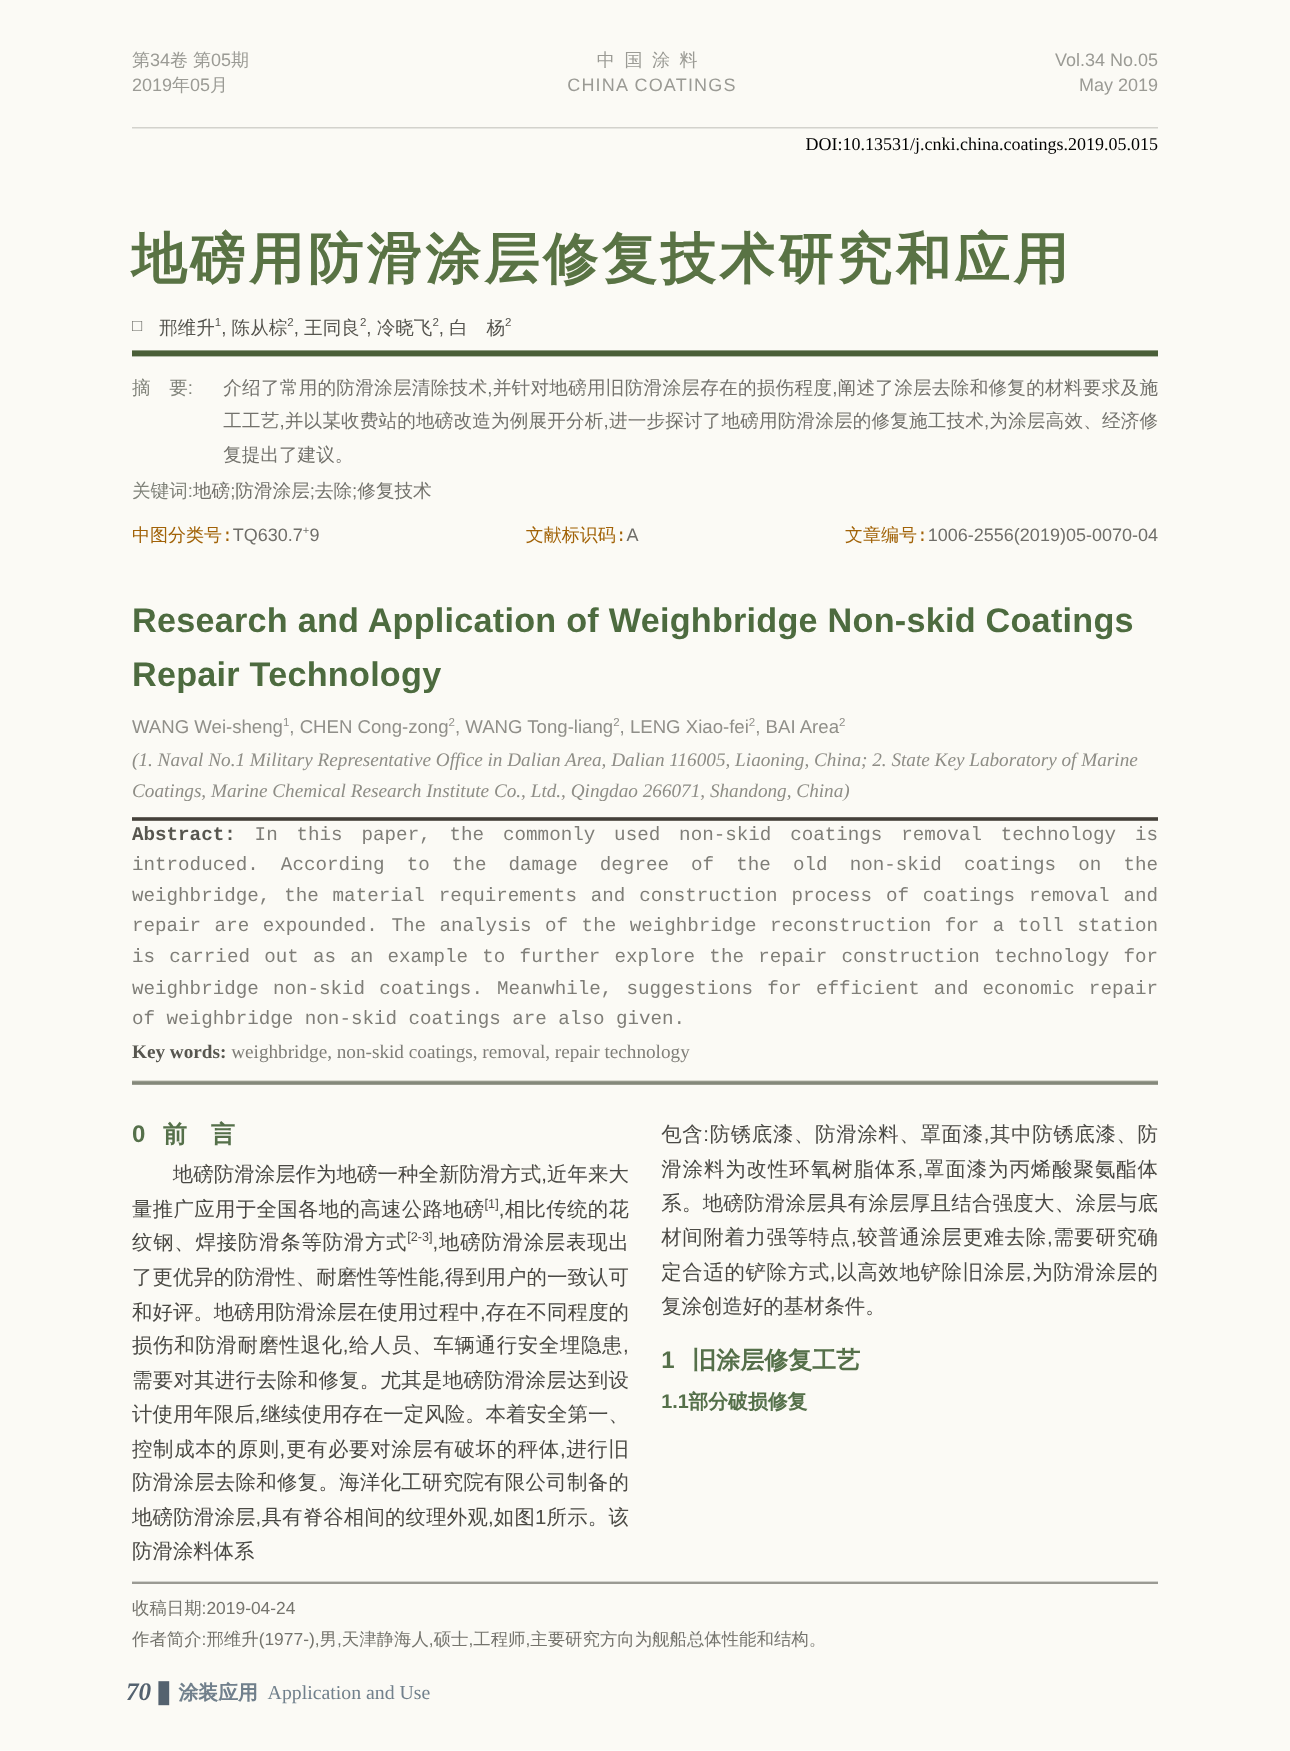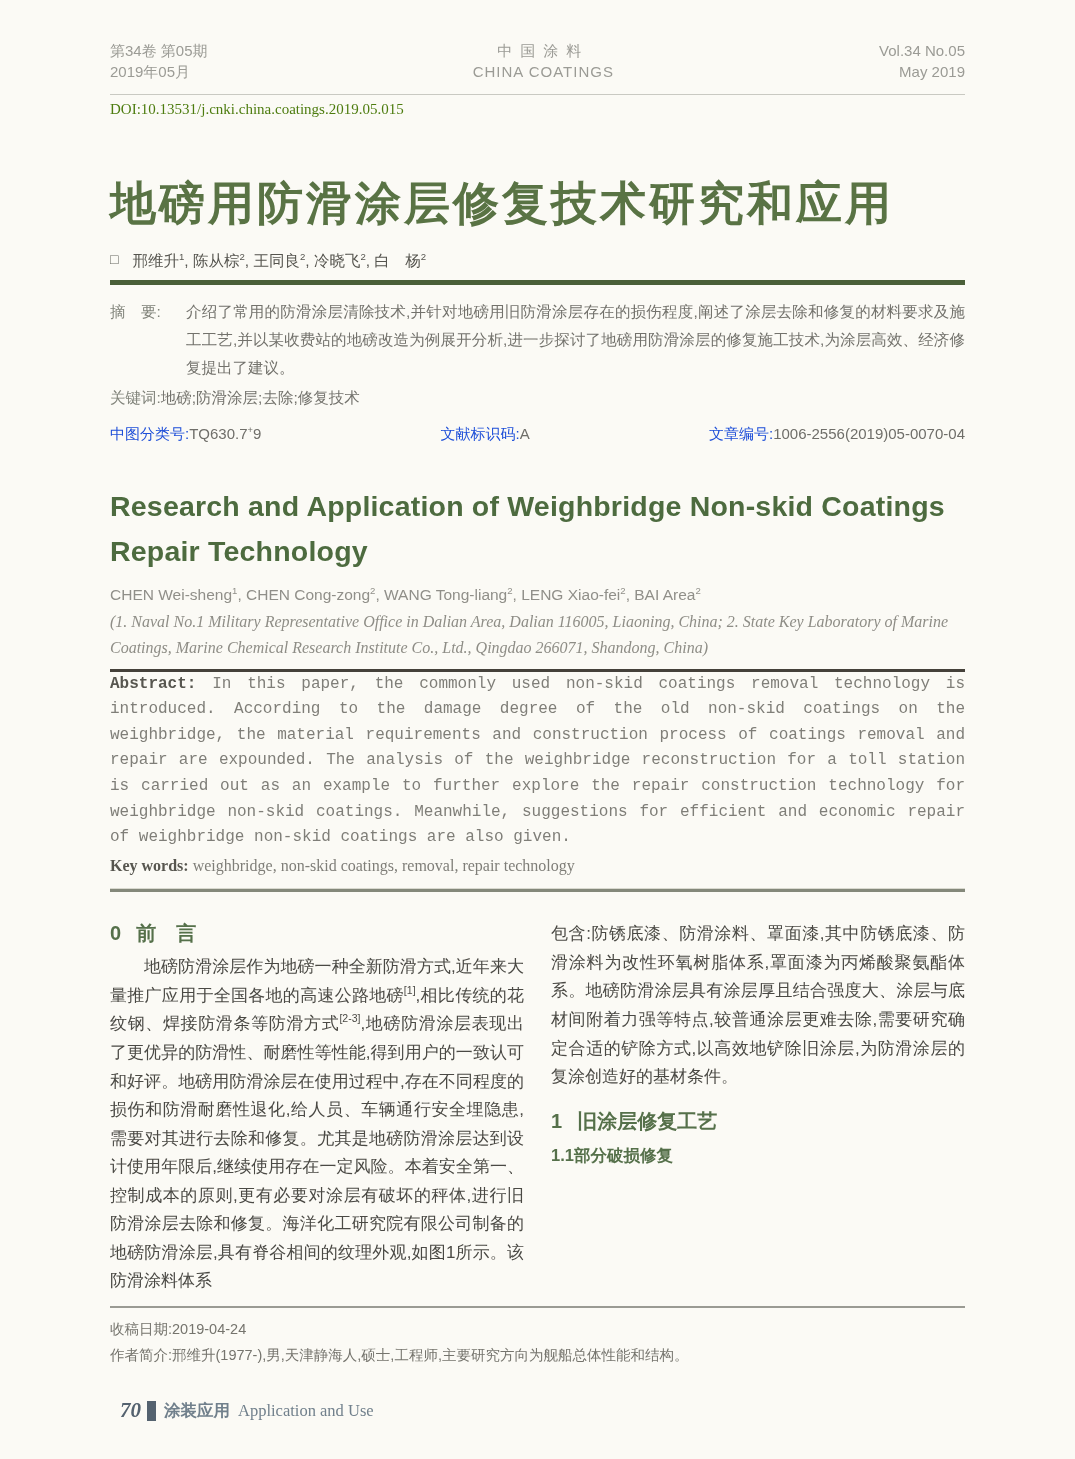--- a/index.html
+++ b/index.html
@@ -5,47 +5,47 @@
   html,body{margin:0;padding:0;}
   body{font-family:"Liberation Sans",sans-serif;}
   .page{
     width:1075px;height:1459px;position:relative;overflow:hidden;
     background:#fbfaf5;box-sizing:border-box;
     padding:40px 110px 0 110px;
   }
   
   .masthead{display:flex;justify-content:space-between;align-items:flex-start;
     color:#9b9b95;font-size:15px;line-height:1.4;
-    border-bottom:1px solid #c9c9c2;padding-bottom:12px;}
+    border-bottom:1px solid #c9c9c2;padding-bottom:24px;}
   .masthead .left{text-align:left;}
   .masthead .center{text-align:center;}
   .masthead .right{text-align:right;}
   .journal-cn{letter-spacing:8px;}
   .journal-en{letter-spacing:1px;}
-  .doi-line{margin-top:6px;color:#4d7c0f;font-size:15px;font-family:"Liberation Serif",serif;}
+  .doi-line{margin-top:6px;color:#000000;font-size:15px;font-family:"Liberation Serif",serif;text-align:right;}
   
   .cn-title{margin-top:58px;font-size:46px;font-weight:800;color:#597344;
     letter-spacing:3px;line-height:1.2;white-space:nowrap;}
   .authors-cn{margin-top:20px;display:flex;align-items:flex-start;
     font-size:15.5px;color:#55544e;}
   .author-marker{color:#6a6a64;margin-right:14px;font-size:14px;}
   .sup{font-size:0.62em;vertical-align:super;line-height:0;}
   .affil-cn{margin-left:28px;margin-top:7px;font-size:16px;font-weight:600;
     color:#47463f;line-height:1.62;text-align:justify;}
   .rule-thick{margin-top:8px;height:5px;background:#4a5f38;}
   
   .cn-abs{margin-top:13px;display:flex;font-size:15.5px;}
   .cn-abs .lab{color:#80837a;white-space:pre;flex:0 0 76px;line-height:1.8;}
   .cn-abs .txt{flex:1;color:#73726c;line-height:1.8;text-align:justify;}
   .kw-row{margin-top:2px;display:flex;font-size:15.5px;line-height:1.8;}
   .kw-row .lab{color:#80837a;white-space:pre;}
   .kw-row .txt{color:#73726c;}
   .meta-row{margin-top:13px;display:flex;justify-content:space-between;
     font-size:15px;color:#6f6e69;}
-  .meta-row .lab{color:#1d4ed8;}
+  .meta-row .lab{color:#a16207;font-family:Liberation Mono, monospace;}
   
   .en-title{margin-top:40px;font-size:28.5px;font-weight:800;color:#4d6b3f;
     line-height:1.58;letter-spacing:0.2px;}
   .authors-en{margin-top:12px;font-size:15.5px;color:#908f89;}
   .affil-en{margin-top:5px;font-family:"Liberation Serif",serif;font-style:italic;
     font-size:16px;color:#8e8d86;line-height:1.62;}
   .rule-dark{margin-top:8px;height:3px;background:#45413a;}
   .en-abs{font-family:Liberation Mono, monospace;font-size:16px;
     color:#7f7e78;line-height:1.6;text-align:justify;}
   .en-abs b{color:#57564f;}
@@ -59,21 +59,21 @@
     align-items:baseline;margin-bottom:6px;}
   .sec-h2{display:flex;font-size:16.5px;font-weight:700;color:#55704a;
     align-items:baseline;margin:10px 0 6px 0;}
   .para{font-size:17px;line-height:1.68;color:#4a4944;text-align:justify;}
   .indent{text-indent:2em;}
   .sec-h1.mt{margin-top:16px;}
   
   .footnote{margin-top:10px;border-top:2px solid #9a9a93;padding-top:8px;
     font-size:14.5px;color:#75746d;line-height:1.8;}
   
-  .footer{position:absolute;left:120px;bottom:36px;display:flex;align-items:center;justify-content:space-between;}
+  .footer{position:absolute;left:105px;bottom:36px;display:flex;align-items:center;justify-content:space-between;}
   .footer .pg{font-family:"Liberation Serif",serif;font-style:italic;font-weight:700;
     font-size:21px;color:#54626f;}
   .footer .bar{width:9px;height:20px;background:#54626f;margin:0 8px 0 6px;}
   .footer .sec-cn{font-weight:700;font-size:16.5px;color:#71808c;margin-right:8px;}
   .footer .sec-en{font-family:"Liberation Serif",serif;font-size:16.5px;color:#71808c;}
 </style>
 </head>
 <body>
 
 <div class="page">
@@ -118,21 +118,21 @@
     <span class="txt">地磅;防滑涂层;去除;修复技术</span>
   </div>
   <div class="meta-row">
     <span><span class="lab">中图分类号:</span><span>TQ630.7</span><span class="sup">+</span><span>9</span></span>
     <span><span class="lab">文献标识码:</span><span>A</span></span>
     <span><span class="lab">文章编号:</span><span>1006-2556(2019)05-0070-04</span></span>
   </div>
 
   <div class="en-title">Research and Application of Weighbridge Non-skid Coatings Repair Technology</div>
   <div class="authors-en">
-    <span><span>CHEN Wei-sheng</span><span class="sup">1</span><span>, </span></span>
+    <span><span>WANG Wei-sheng</span><span class="sup">1</span><span>, </span></span>
     <span><span>CHEN Cong-zong</span><span class="sup">2</span><span>, </span></span>
     <span><span>WANG Tong-liang</span><span class="sup">2</span><span>, </span></span>
     <span><span>LENG Xiao-fei</span><span class="sup">2</span><span>, </span></span>
     <span><span>BAI Area</span><span class="sup">2</span><span></span></span>
   </div>
   <div class="affil-en">(1. Naval No.1 Military Representative Office in Dalian Area, Dalian 116005, Liaoning, China; 2. State Key Laboratory of Marine Coatings, Marine Chemical Research Institute Co., Ltd., Qingdao 266071, Shandong, China)</div>
 
   <div class="rule-dark"></div>
 
   <div class="en-abs">

